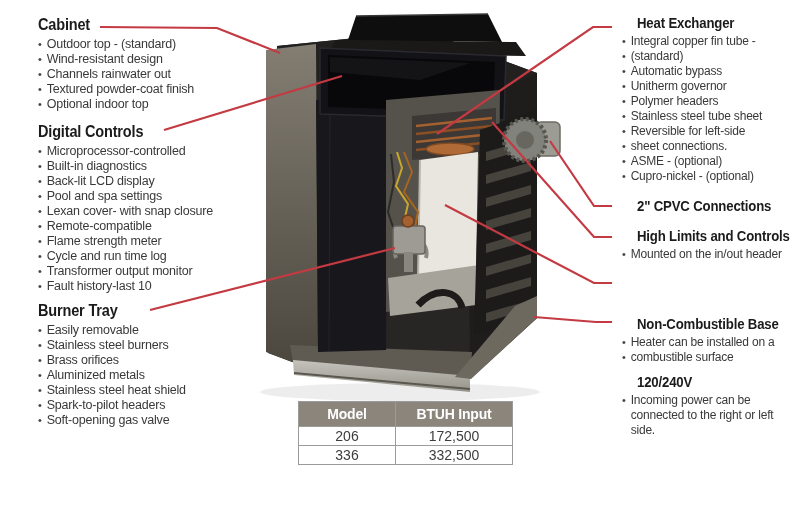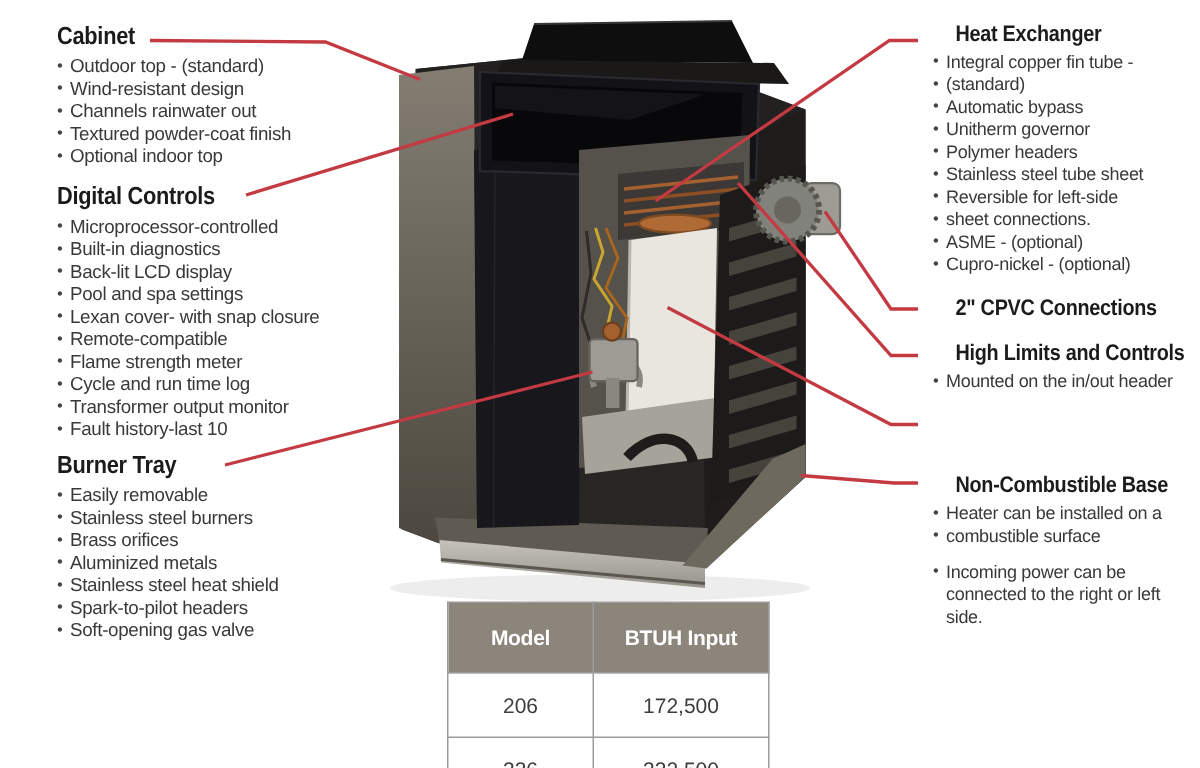--- a/index.html
+++ b/index.html
@@ -12,23 +12,23 @@
   .section.right h3{font-size:15px;line-height:16px;margin-left:15px;}
   .cond{display:inline-block;transform:scaleX(.88);transform-origin:0 50%;white-space:nowrap;letter-spacing:-.2px;}
   .cond.wrap2{white-space:normal;width:178px;line-height:16px;transform-origin:0 0;}
   .section ul{list-style:none;margin:0;padding:0;}
   .section li{display:flex;gap:5px;font-size:12.5px;line-height:15px;color:#393939;letter-spacing:-.2px;}
   .section.right li{font-size:12px;}
   .section li .b{font-size:11px;line-height:inherit;color:#444;}
   .section li .t{flex:1;}
   #spec-table{position:absolute;left:298px;top:401px;border-collapse:collapse;table-layout:fixed;}
   #spec-table th{background:var(--table_header_bg,#8b857b);color:#fff;font-weight:bold;font-size:14px;
-                 height:22px;padding:12px;border:1px solid #9b9b9b;letter-spacing:-.2px;}
+                 height:22px;padding:1px;border:1px solid #9b9b9b;letter-spacing:-.2px;}
   #spec-table td{background:#fff;color:#3d3d3d;font-size:14px;height:18px;text-align:center;
-                 border:1px solid #9b9b9b;padding:12px;}
+                 border:1px solid #9b9b9b;padding:0;}
   #spec-table col.c1{width:97px;} #spec-table col.c2{width:117px;}
 </style>
 </head>
 <body>
 
 <div class="canvas">
 
   <svg class="art" viewBox="0 0 800 512" aria-hidden="true">
     <defs>
       <linearGradient id="taupe" x1="0" y1="0" x2="0" y2="1">
@@ -293,20 +293,21 @@
           <span class="b">•</span>
           <span class="t">Heater can be installed on a</span>
         </li>
         <li>
           <span class="b">•</span>
           <span class="t">combustible surface</span>
         </li>
       </ul>
   </div>
   <div class="section right" style="left:622px;top:374px;width:168px">
+    <h3><span class="cond">120/240V</span></h3>
     <ul>
         <li>
           <span class="b">•</span>
           <span class="t">Incoming power can be connected to the right or left side.</span>
         </li>
       </ul>
   </div>
 
   <table id="spec-table">
     <colgroup>

